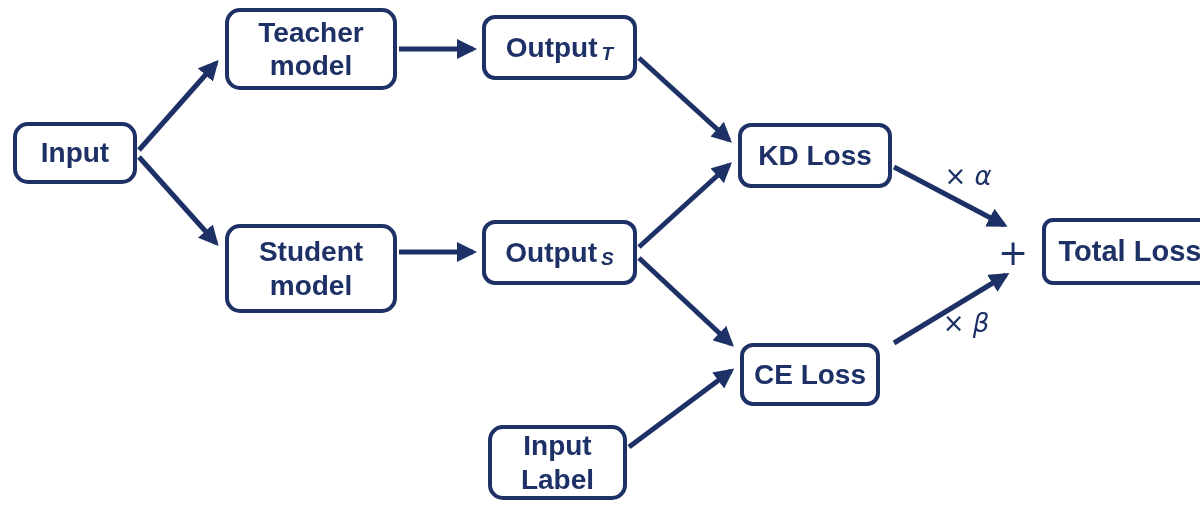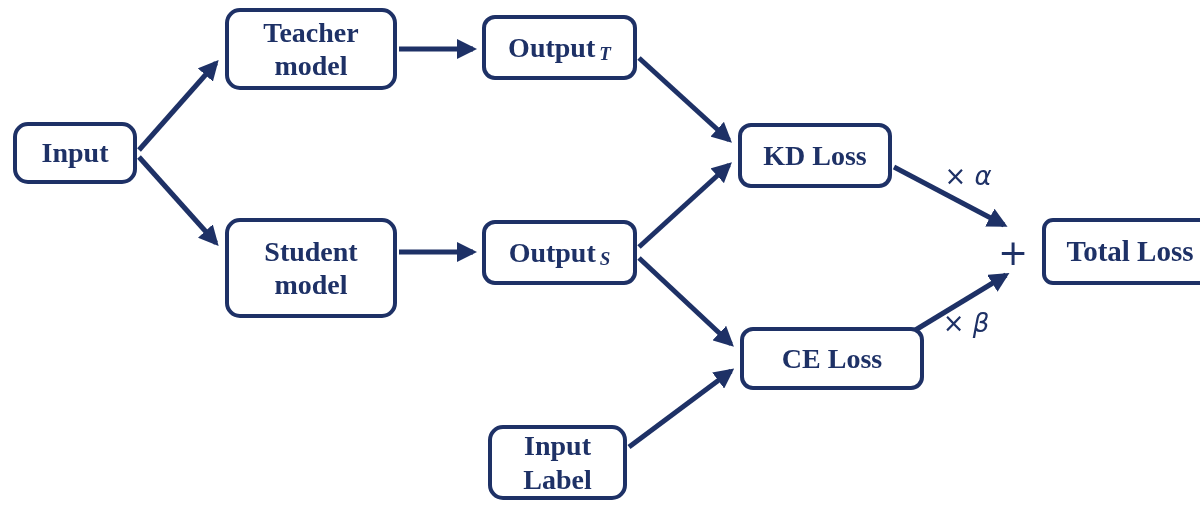--- a/index.html
+++ b/index.html
@@ -21,21 +21,21 @@
     background: var(--fill);
     color: var(--ink);
     display: flex;
     align-items: center;
     justify-content: center;
     text-align: center;
     font-weight: bold;
     font-size: 28px;
     line-height: 1.18;
     white-space: pre-line;
-    font-family: Liberation Serif, serif;
+    font-family: Liberation Sans, sans-serif;
   }
   .node .sub {
     font-size: 19px;
     font-style: italic;
     position: relative;
     top: 7px;
     margin-left: 4px;
   }
   .annot {
     position: absolute;
@@ -74,30 +74,30 @@
 
   <div class="node" style="left:13px;  top:122px; width:124px; height:62px;">Input</div>
 
   <div class="node" style="left:225px; top:8px;   width:172px; height:82px;">Teacher
 model</div>
 
   <div class="node" style="left:482px; top:15px;  width:155px; height:65px; border-radius:13px;">
     <span>Output</span><span class="sub">T</span>
   </div>
 
-  <div class="node" style="left:225px; top:218px; width:172px; height:100px;">Student
+  <div class="node" style="left:225px; top:224px; width:172px; height:89px;">Student
 model</div>
 
   <div class="node" style="left:482px; top:220px; width:155px; height:65px; border-radius:13px;">
     <span>Output</span><span class="sub">S</span>
   </div>
 
   <div class="node" style="left:738px; top:123px; width:154px; height:65px; border-radius:13px;">KD Loss</div>
 
-  <div class="node" style="left:740px; top:327px; width:184px; height:63px; border-radius:13px;">CE Loss</div>
+  <div class="node" style="left:740px; top:343px; width:140px; height:63px; border-radius:13px;">CE Loss</div>
 
   <div class="node" style="left:488px; top:425px; width:139px; height:75px;">Input
 Label</div>
 
   <div class="node" style="left:1042px; top:218px; width:176px; height:67px; border-radius:11px; font-size:29px;">Total Loss</div>
 
   <div class="annot" style="left:928px; top:158px; width:80px; height:36px;">× α</div>
 
   <div class="annot" style="left:926px; top:305px; width:80px; height:36px;">× β</div>
 

